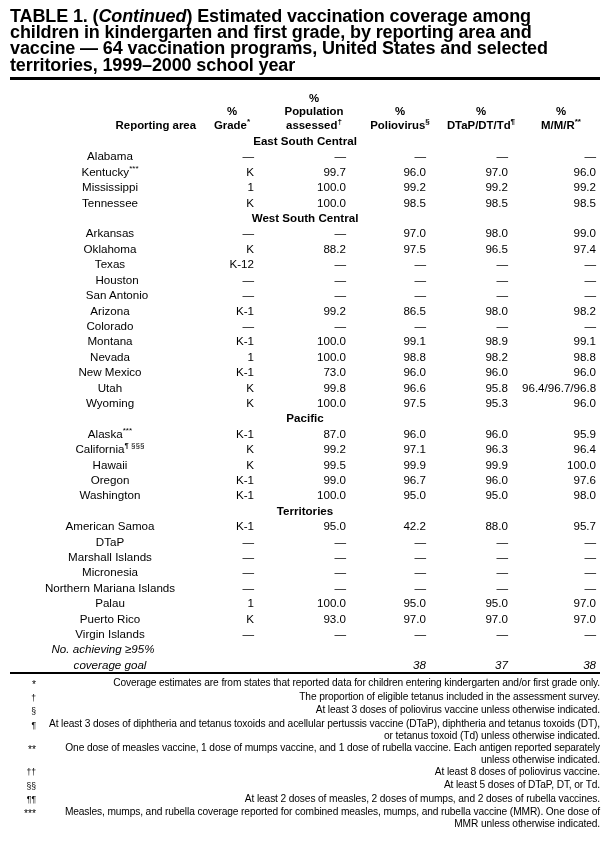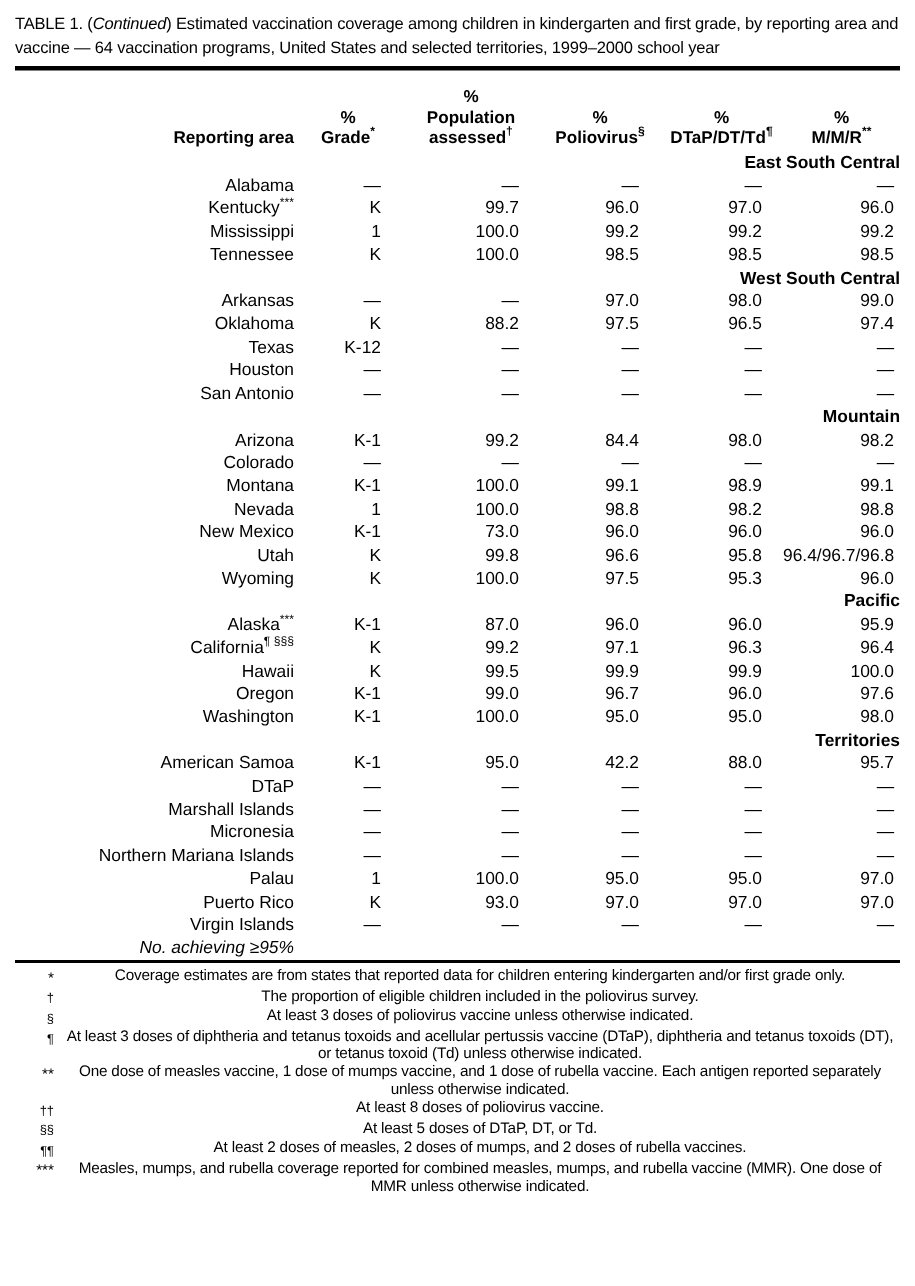--- a/index.html
+++ b/index.html
@@ -17,22 +17,22 @@
   .page {
     width: 610px;
     height: 857px;
     box-sizing: border-box;
     padding: 6px 10px 0 10px;
     position: relative;
   }
 
   
   .title {
-    font-size: 11px;
-    font-weight: normal;
+    font-size: 18px;
+    font-weight: bold;
     line-height: 16.2px;
     letter-spacing: -0.12px;
     margin: 2px 0 0 0;
   }
   .title em { font-style: italic; }
 
   
   .rule-thick {
     border-top: 3px solid #000;
     margin-top: 4px;
@@ -72,21 +72,21 @@
   }
   .hdr-pad { height: 12px; }
 
   tbody td {
     padding: 0;
     line-height: 15.4px;
     height: 15.4px;
     font-size: 11.6px;
     white-space: nowrap;
   }
-  td.area { text-align: right; }
+  td.area { text-align: center; }
   td.num  { text-align: right; padding-right: 14px; }
   td.num.mmr { padding-right: 4px; }
 
   .grp {
     font-weight: bold;
     padding-left: 0px;
   }
   .lvl1 { padding-left: 14px; margin-top: 20px; }
   .lvl2 { padding-left: 28px; }
 
@@ -117,21 +117,21 @@
     font-size: 8.6px;
     padding-top: 1.6px;
     box-sizing: border-box;
   }
   .fn-mark.star {
     font-size: 10.2px;
     padding-top: 1.8px;
   }
   .fn-text {
     flex: 1;
-    text-align: center;
+    text-align: right;
     letter-spacing: -0.12px;
   }
 </style>
 </head>
 <body>
 
 <div class="page">
 
   <div class="title">
     <span>TABLE 1. (</span><em>Continued</em><span>) Estimated vaccination coverage among children in kindergarten and first grade, by reporting area and vaccine — 64 vaccination programs, United States and selected territories, 1999–2000 school year</span>
@@ -234,27 +234,24 @@
         </tr>
         <tr>
           <td class="area lvl2">San Antonio</td>
           <td class="num">—</td>
           <td class="num">—</td>
           <td class="num">—</td>
           <td class="num">—</td>
           <td class="num mmr">—</td>
         </tr>
         <tr>
-          <td class="area grp" colspan="6">Mountain</td>
-        </tr>
-        <tr>
           <td class="area lvl1">Arizona</td>
           <td class="num">K-1</td>
           <td class="num">99.2</td>
-          <td class="num">84.4</td>
+          <td class="num">86.5</td>
           <td class="num">98.0</td>
           <td class="num mmr">98.2</td>
         </tr>
         <tr>
           <td class="area lvl1">Colorado</td>
           <td class="num">—</td>
           <td class="num">—</td>
           <td class="num">—</td>
           <td class="num">—</td>
           <td class="num mmr">—</td>
@@ -410,33 +407,41 @@
           <td class="num mmr">—</td>
         </tr>
         <tr>
           <td class="area ital">No. achieving ≥95%</td>
           <td class="num ital"></td>
           <td class="num ital"></td>
           <td class="num ital"></td>
           <td class="num ital"></td>
           <td class="num mmr ital"></td>
         </tr>
+        <tr>
+          <td class="area lvl1 ital">coverage goal</td>
+          <td class="num ital"></td>
+          <td class="num ital"></td>
+          <td class="num ital">38</td>
+          <td class="num ital">37</td>
+          <td class="num mmr ital">38</td>
+        </tr>
       </tbody>
   </table>
 
   <div class="rule-med"></div>
 
   <div class="footnotes" id="footnotes">
       <div class="fn">
         <div class="fn-mark star">*</div>
         <div class="fn-text">Coverage estimates are from states that reported data for children entering kindergarten and/or first grade only.</div>
       </div>
       <div class="fn">
         <div class="fn-mark">†</div>
-        <div class="fn-text">The proportion of eligible children included in the poliovirus survey.</div>
+        <div class="fn-text">The proportion of eligible tetanus included in the assessment survey.</div>
       </div>
       <div class="fn">
         <div class="fn-mark">§</div>
         <div class="fn-text">At least 3 doses of poliovirus vaccine unless otherwise indicated.</div>
       </div>
       <div class="fn">
         <div class="fn-mark">¶</div>
         <div class="fn-text">At least 3 doses of diphtheria and tetanus toxoids and acellular pertussis vaccine (DTaP), diphtheria and tetanus toxoids (DT), or tetanus toxoid (Td) unless otherwise indicated.</div>
       </div>
       <div class="fn">

